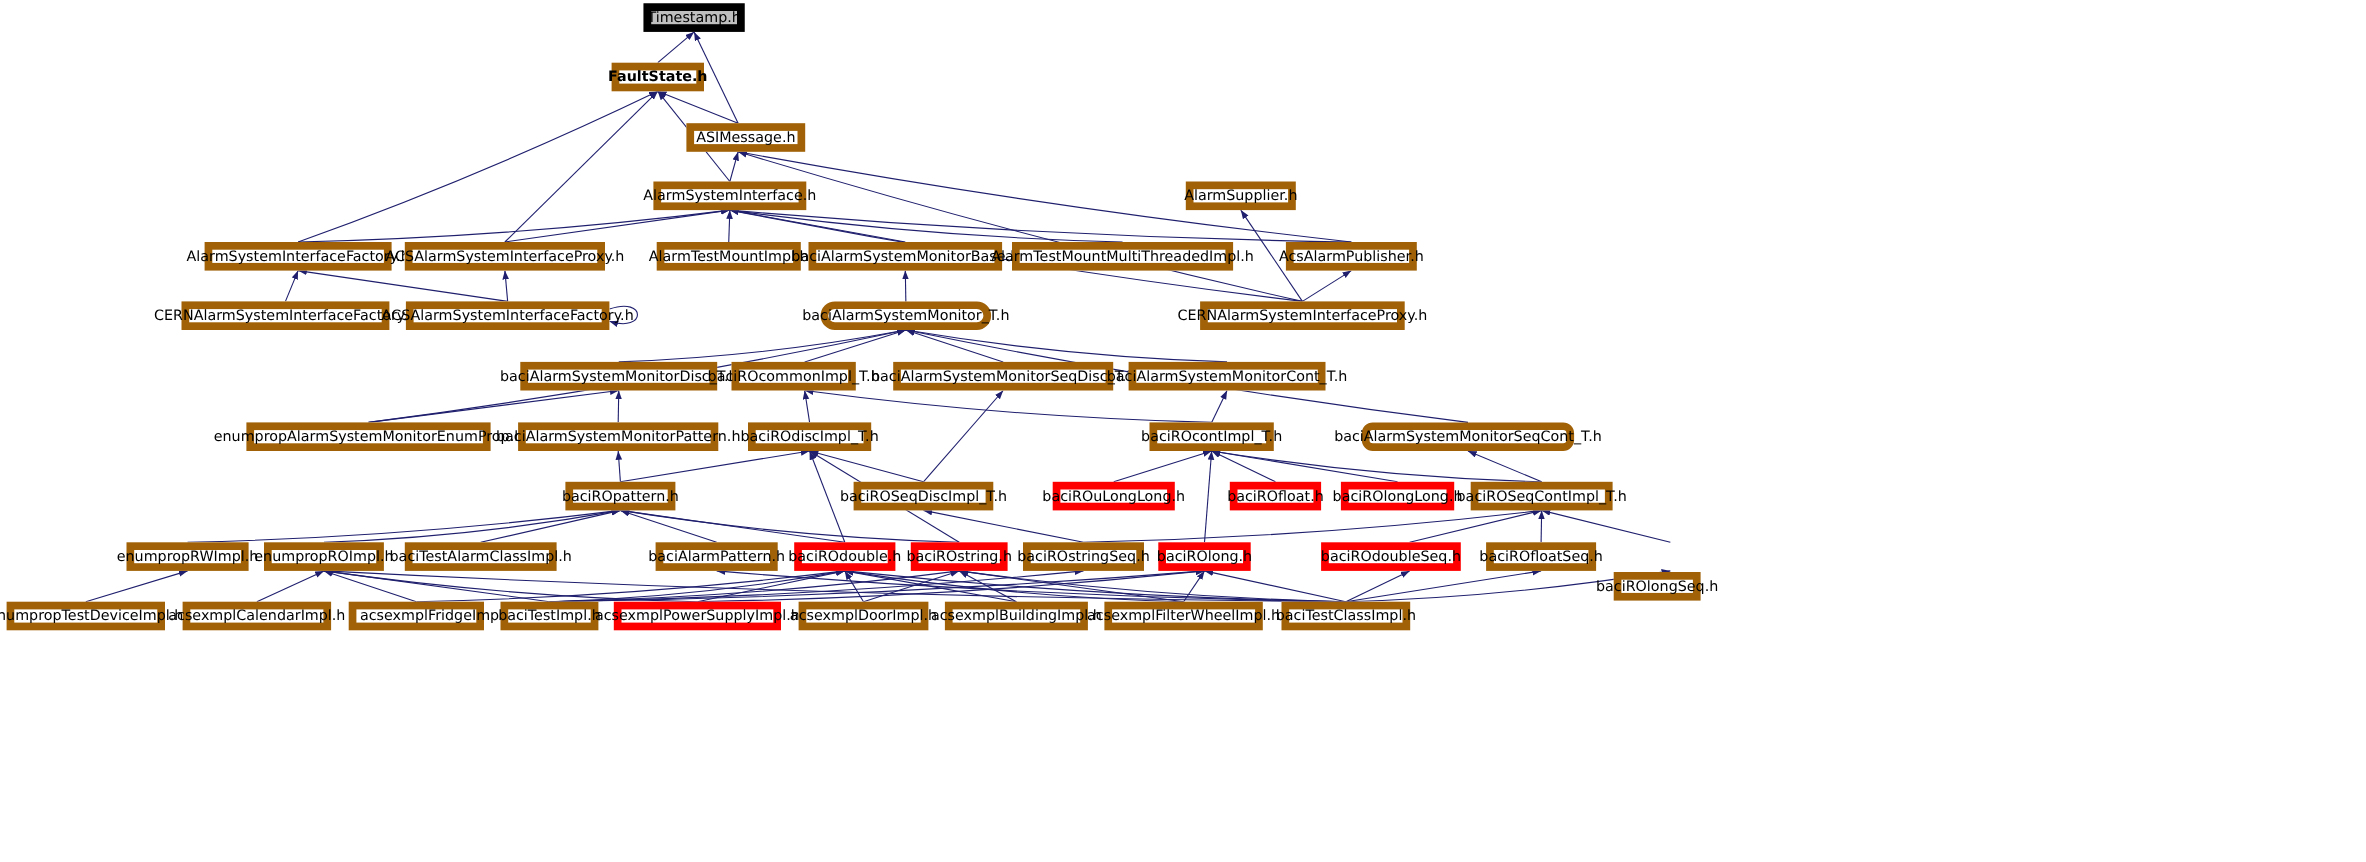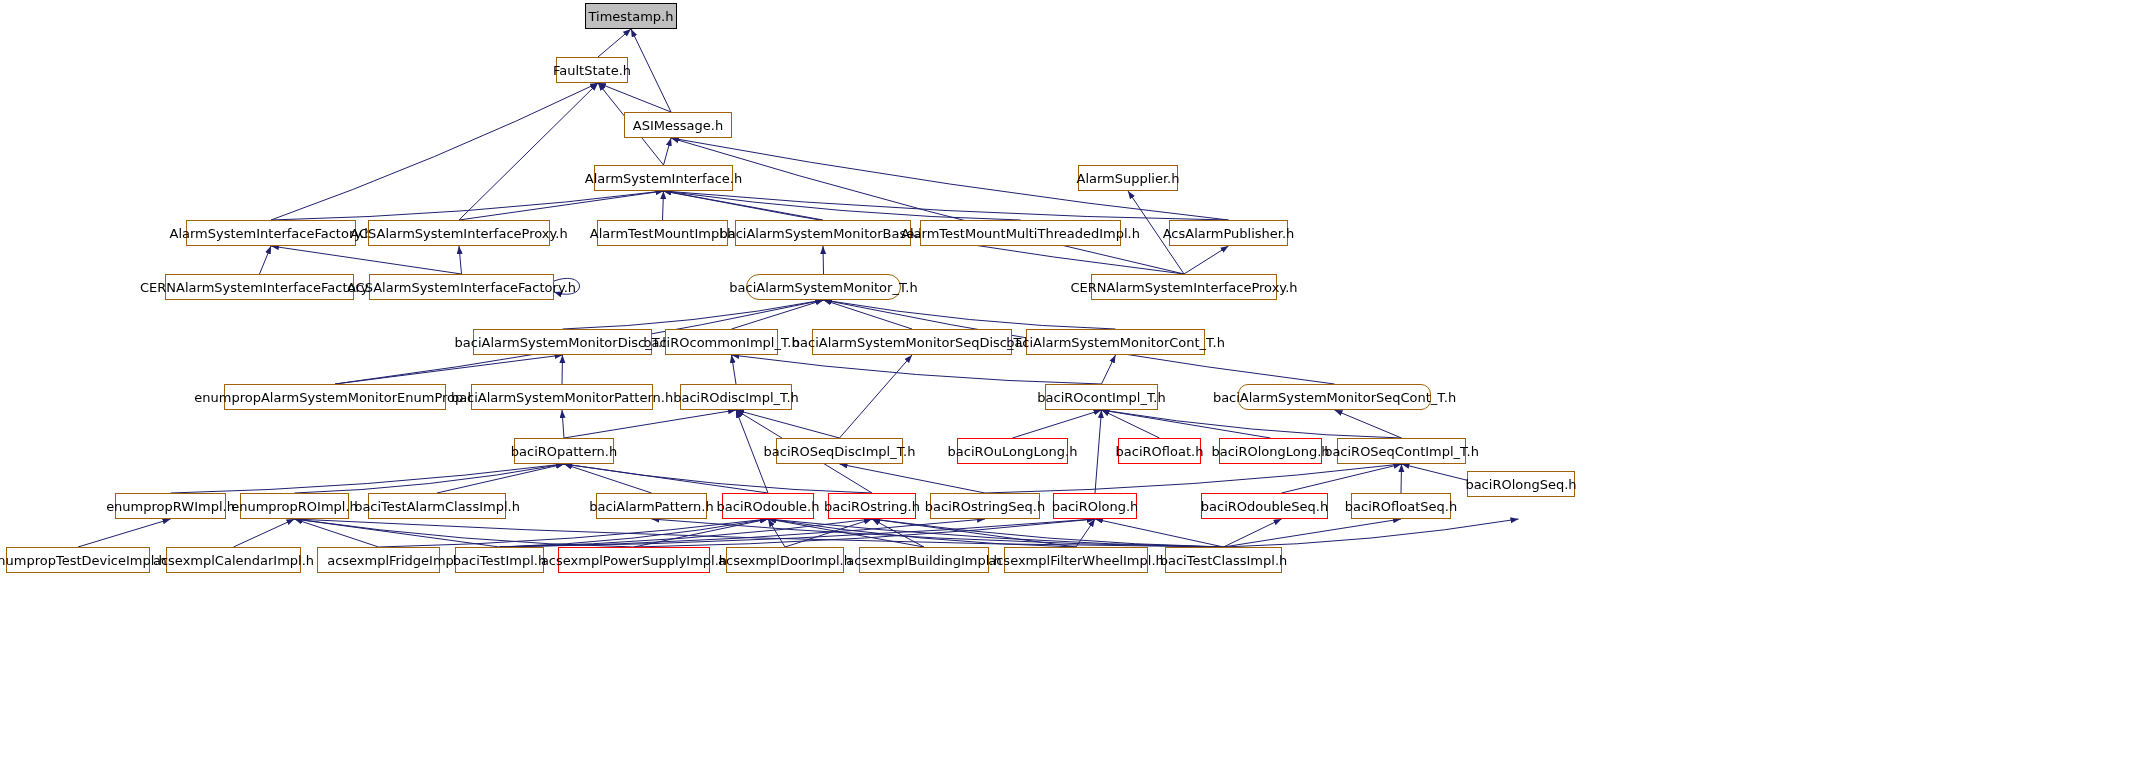--- a/index.html
+++ b/index.html
@@ -14,24 +14,23 @@
   #edges{
     position:absolute;
     left:0;top:0;
     width:2151px;height:784px;
     pointer-events:none;
   }
   .node{
     position:absolute;
     box-sizing:border-box;
     display:flex;
-    align-items:center;
     justify-content:center;
     height:26px;
-    border:1px solid #a16207;
+    border:7px solid #a16207;
     background:#ffffff;
     color:#000000;
     font-size:13px;
     line-height:13px;
     white-space:nowrap;
     letter-spacing:0px;
     z-index:5;
   }
   .node.root{
     background:#bfbfbf;
@@ -140,21 +139,21 @@
         <path d="M1223.5,547 Q1312.25,533 1401,519" fill="none" stroke="#1f1f6e" stroke-width="1" marker-end="url(#arrow)"></path>
         <path d="M1223.5,547 Q1371,543 1518.5,519" fill="none" stroke="#1f1f6e" stroke-width="1" marker-end="url(#arrow)"></path>
         <path d="M499.5,547 Q742.25,543 985,519" fill="none" stroke="#1f1f6e" stroke-width="1" marker-end="url(#arrow)"></path>
         <path d="M1223.5,547 Q937.5,543 651.5,519" fill="none" stroke="#1f1f6e" stroke-width="1" marker-end="url(#arrow)"></path>
       </g>
   </svg>
   <div id="node-layer">
       <div class="node root" style="left: 585px; top: 3px; width: 92px;">
         <span class="lbl">Timestamp.h</span>
       </div>
-      <div class="node" style="left: 556px; top: 57px; width: 72px;">
+      <div class="node" style="left: 556px; top: 57px; width: 84px; font-weight: bold;">
         <span class="lbl">FaultState.h</span>
       </div>
       <div class="node" style="left: 624px; top: 112px; width: 108px;">
         <span class="lbl">ASIMessage.h</span>
       </div>
       <div class="node" style="left: 594px; top: 165px; width: 139px;">
         <span class="lbl">AlarmSystemInterface.h</span>
       </div>
       <div class="node" style="left: 1078px; top: 165px; width: 100px;">
         <span class="lbl">AlarmSupplier.h</span>
@@ -257,21 +256,21 @@
       </div>
       <div class="node red" style="left: 1053px; top: 493px; width: 84px;">
         <span class="lbl">baciROlong.h</span>
       </div>
       <div class="node red" style="left: 1201px; top: 493px; width: 127px;">
         <span class="lbl">baciROdoubleSeq.h</span>
       </div>
       <div class="node" style="left: 1351px; top: 493px; width: 100px;">
         <span class="lbl">baciROfloatSeq.h</span>
       </div>
-      <div class="node" style="left: 1467px; top: 471px; width: 108px;">
+      <div class="node" style="left: 1467px; top: 520px; width: 79px;">
         <span class="lbl">baciROlongSeq.h</span>
       </div>
       <div class="node" style="left: 6px; top: 547px; width: 144px;">
         <span class="lbl">enumpropTestDeviceImpl.h</span>
       </div>
       <div class="node" style="left: 166px; top: 547px; width: 135px;">
         <span class="lbl">acsexmplCalendarImpl.h</span>
       </div>
       <div class="node" style="left: 317px; top: 547px; width: 123px; padding-left: 40px;">
         <span class="lbl">acsexmplFridgeImpl.h</span>

